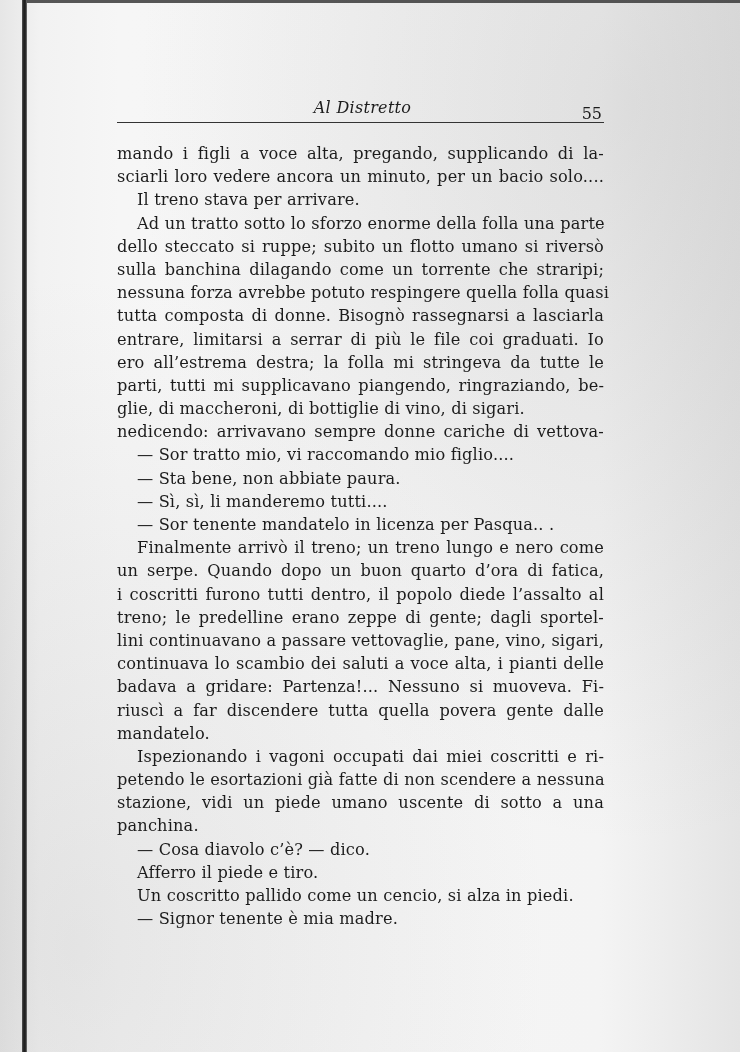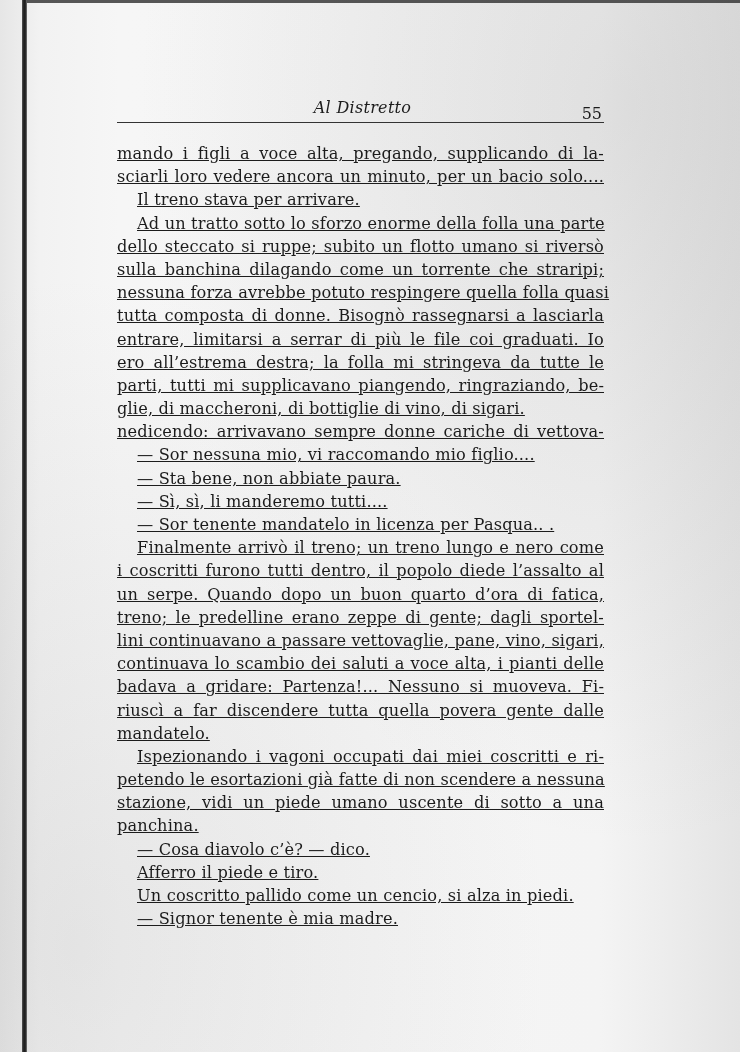--- a/index.html
+++ b/index.html
@@ -63,21 +63,20 @@
     right: 2px;
     top: 2px;
     font-size: 16px;
     margin-top: 6px;
   }
   .body-text {
     margin-top: 19px;
     font-size: 16.2px;
     line-height: 23.2px;
     letter-spacing: 0.15px;
-    text-decoration: underline;
   }
   .line {
     display: block;
     white-space: nowrap;
     text-align: justify;
     text-align-last: justify;
     height: 23.2px;
   }
   .line.last {
     text-align-last: left;
@@ -105,27 +104,27 @@
       <span class="line indent">Ad un tratto sotto lo sforzo enorme della folla una parte</span>
       <span class="line">dello steccato si ruppe; subito un flotto umano si riversò</span>
       <span class="line">sulla banchina dilagando come un torrente che straripi;</span>
       <span class="line">nessuna forza avrebbe potuto respingere quella folla quasi</span>
       <span class="line">tutta composta di donne. Bisognò rassegnarsi a lasciarla</span>
       <span class="line">entrare, limitarsi a serrar di più le file coi graduati. Io</span>
       <span class="line">ero all’estrema destra; la folla mi stringeva da tutte le</span>
       <span class="line">parti, tutti mi supplicavano piangendo, ringraziando, be-</span>
       <span class="line last">glie, di maccheroni, di bottiglie di vino, di sigari.</span>
       <span class="line">nedicendo: arrivavano sempre donne cariche di vettova-</span>
-      <span class="line indent last">— Sor nessuna mio, vi raccomando mio figlio....</span>
+      <span class="line indent last">— Sor tratto mio, vi raccomando mio figlio....</span>
       <span class="line indent last">— Sta bene, non abbiate paura.</span>
       <span class="line indent last">— Sì, sì, li manderemo tutti....</span>
       <span class="line indent last">— Sor tenente mandatelo in licenza per Pasqua.. .</span>
       <span class="line indent">Finalmente arrivò il treno; un treno lungo e nero come</span>
+      <span class="line">un serpe. Quando dopo un buon quarto d’ora di fatica,</span>
       <span class="line">i coscritti furono tutti dentro, il popolo diede l’assalto al</span>
-      <span class="line">un serpe. Quando dopo un buon quarto d’ora di fatica,</span>
       <span class="line">treno; le predelline erano zeppe di gente; dagli sportel-</span>
       <span class="line">lini continuavano a passare vettovaglie, pane, vino, sigari,</span>
       <span class="line">continuava lo scambio dei saluti a voce alta, i pianti delle</span>
       <span class="line">badava a gridare: Partenza!... Nessuno si muoveva. Fi-</span>
       <span class="line">riuscì a far discendere tutta quella povera gente dalle</span>
       <span class="line last">mandatelo.</span>
       <span class="line indent">Ispezionando i vagoni occupati dai miei coscritti e ri-</span>
       <span class="line">petendo le esortazioni già fatte di non scendere a nessuna</span>
       <span class="line">stazione, vidi un piede umano uscente di sotto a una</span>
       <span class="line last">panchina.</span>

